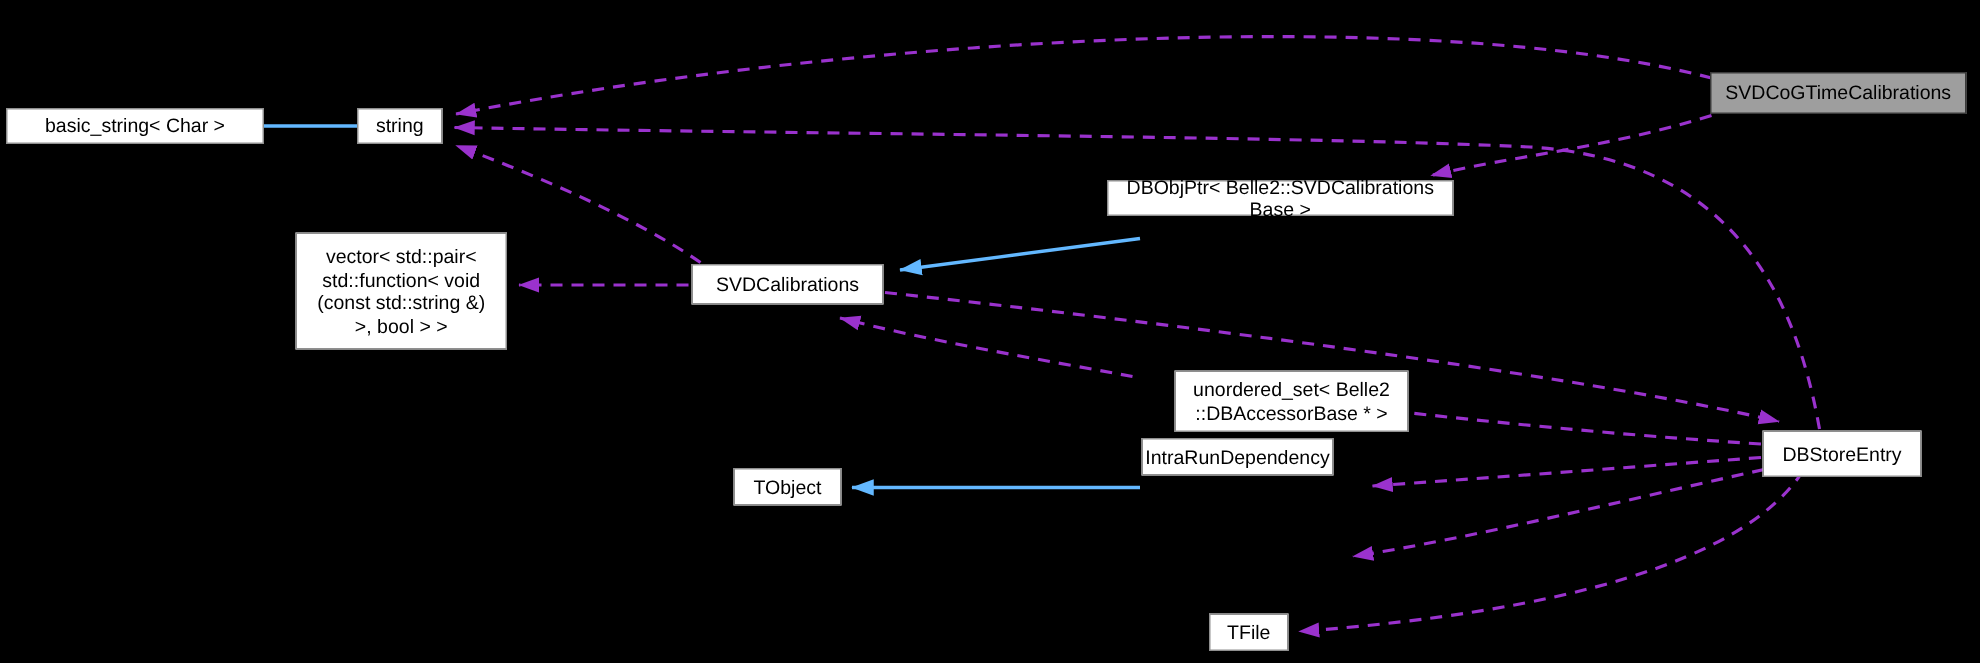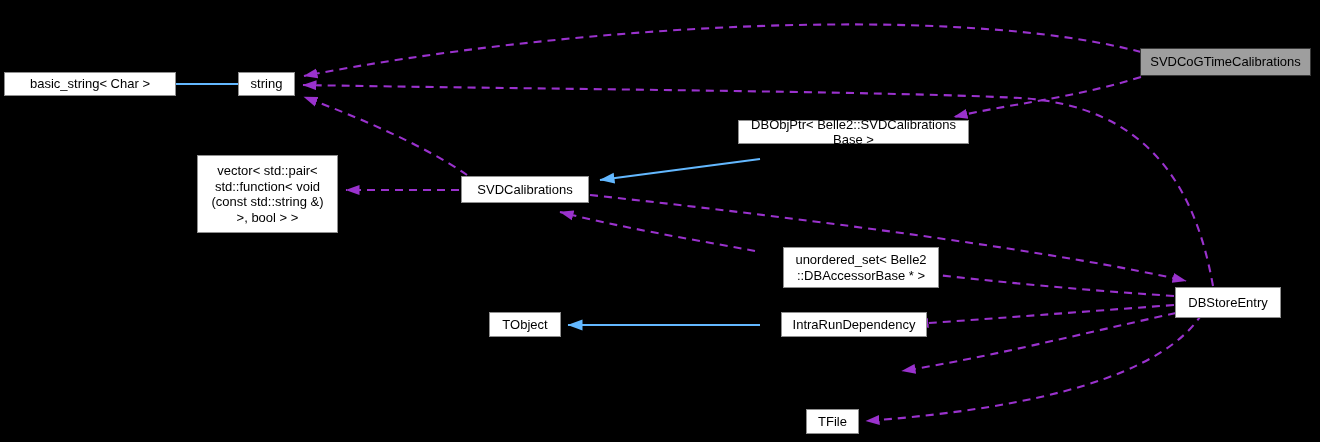--- a/index.html
+++ b/index.html
@@ -101,18 +101,18 @@
 
   <div class="node" style="left:461px; top:176px; width:128px; height:27px;">SVDCalibrations</div>
 
   <div class="node" style="left:755px; top:247px; width:156px; height:41px;margin-left:28px;">unordered_set&lt; Belle2
 ::DBAccessorBase * &gt;</div>
 
   <div class="node" style="left:1175px; top:287px; width:106px; height:31px;">DBStoreEntry</div>
 
   <div class="node" style="left:489px; top:312px; width:72px; height:25px;">TObject</div>
 
-  <div class="node" style="left:761px; top:312px; width:146px; height:25px;margin-left:20px;">IntraRunDependency</div>
+  <div class="node" style="left:761px; top:292px; width:128px; height:25px;">IntraRunDependency</div>
 
 
   <div class="node" style="left:806px; top:409px; width:53px; height:25px;">TFile</div>
 
 </div>
 
 </body></html>

